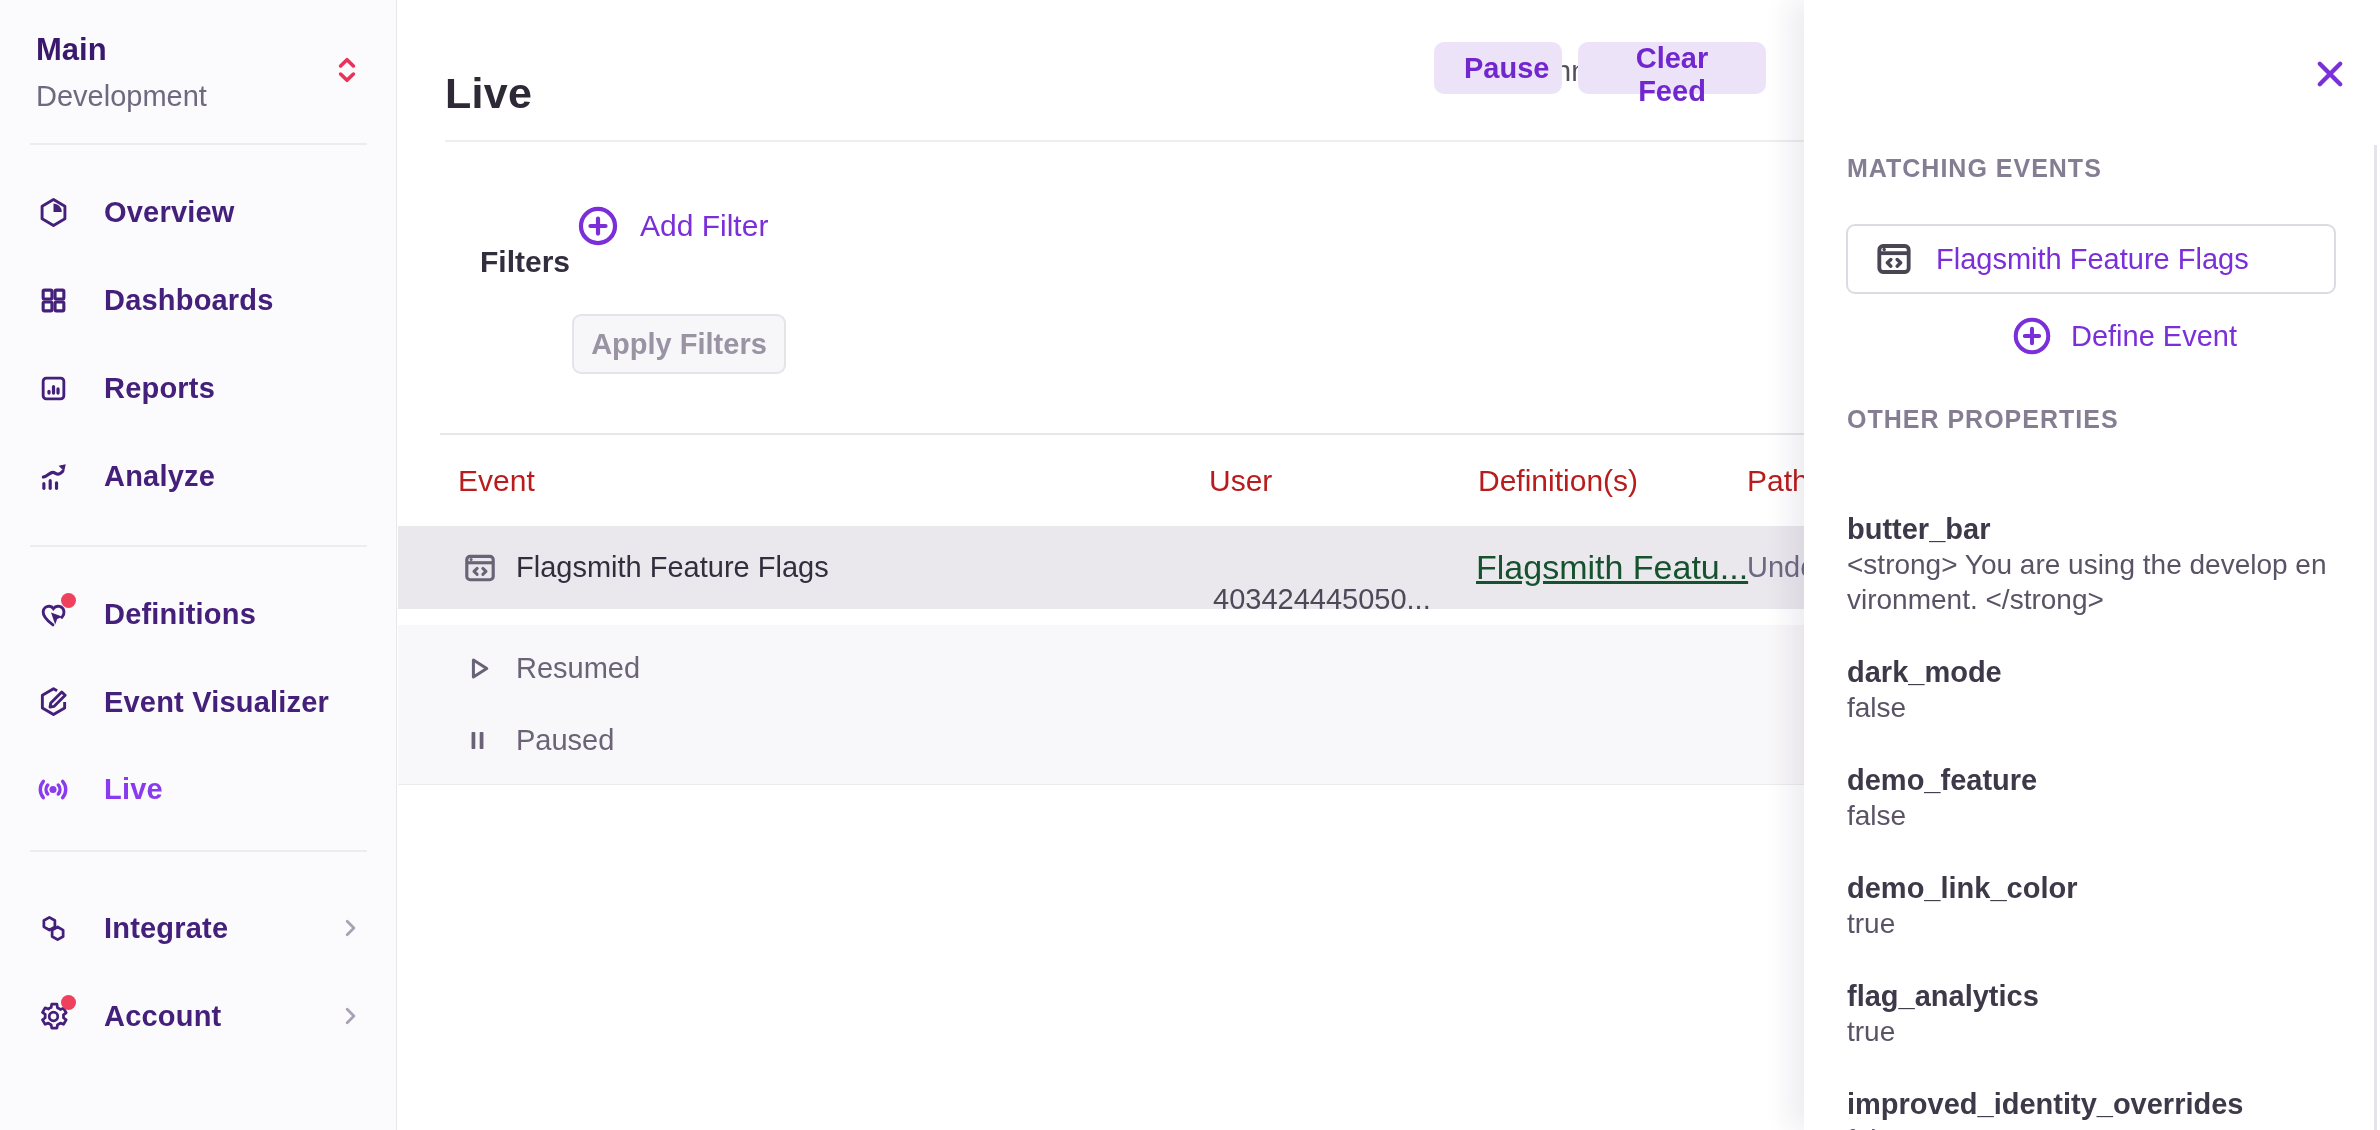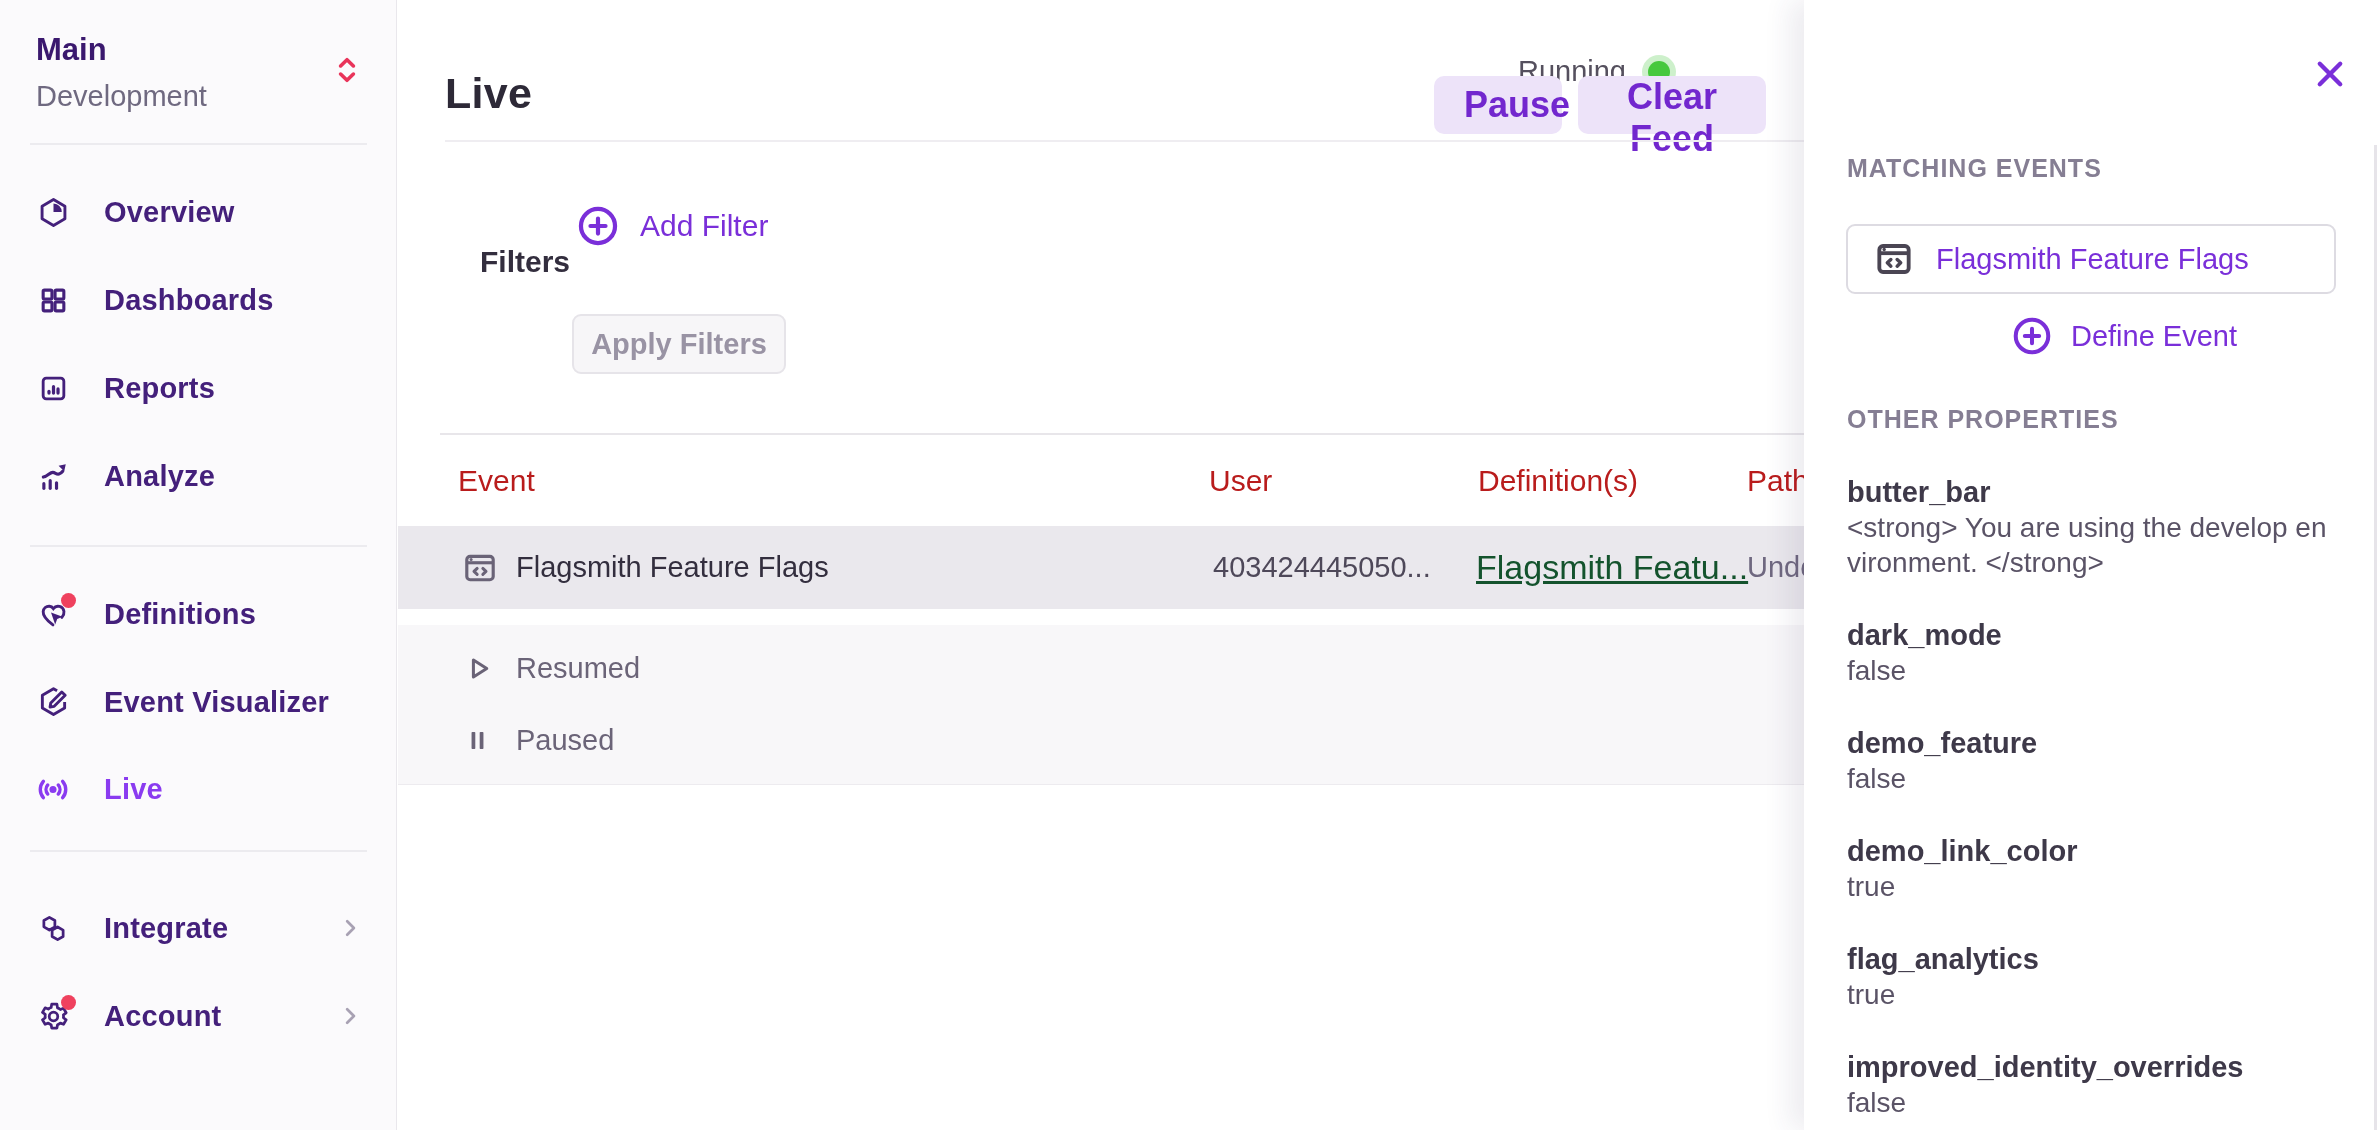--- a/index.html
+++ b/index.html
@@ -22,22 +22,22 @@
   .nav-chevron{position:absolute;right:34px;color:#a8a1b3;}
   .badge{position:absolute;top:-4px;right:-6px;width:15px;height:15px;border-radius:50%;background:#ef415e;}
 
   
   .main{position:absolute;left:398px;top:0;width:1982px;height:1130px;background:#ffffff;}
   .page-title{position:absolute;left:47px;top:40px;font-size:43px;font-weight:700;color:#2d2937;letter-spacing:.3px;}
   .status{position:absolute;top:55px;left:852px;width:420px;display:flex;align-items:center;justify-content:flex-end;}
   .status-label{font-size:29px;color:#55505e;}
   .status-dot{width:22px;height:22px;border-radius:50%;background:#47c83e;margin-left:22px;
               box-shadow:0 0 0 6px rgba(71,200,62,.27);}
-  .btn{position:absolute;top:42px;height:58px;border-radius:10px;background:#ede3f9;border:none;
-       font-family:inherit;font-size:36px;font-weight:700;color:#7227ce;cursor:pointer;padding:0 30px;margin-top:34px;}
+  .btn{position:absolute;top:42px;height:52px;border-radius:10px;background:#ede3f9;border:none;
+       font-family:inherit;font-size:29px;font-weight:700;color:#7227ce;cursor:pointer;padding:0 30px;}
   .btn-pause{left:1036px;width:128px;}
   .btn-clear{left:1180px;width:188px;}
   .hdr-divider{position:absolute;left:47px;right:0;top:140px;border-top:2px solid #efedf1;}
 
   .filters-label{position:absolute;left:82px;top:212px;font-size:30px;font-weight:700;color:#332e3e;margin-top:33px;}
   .add-filter{position:absolute;left:178px;top:204px;display:flex;align-items:center;cursor:pointer;color:#7a2fd9;}
   .add-filter .plus{width:44px;height:44px;}
   .add-filter-label{margin-left:20px;font-size:30px;font-weight:500;color:#7a2fd9;}
   .apply-btn{position:absolute;left:174px;top:314px;width:214px;height:60px;border-radius:9px;
              background:#f7f6f8;border:2px solid #e6e4e9;font-family:inherit;font-size:29px;
@@ -48,42 +48,42 @@
   .th{position:absolute;top:0;height:100%;display:flex;align-items:center;font-size:30px;font-weight:400;color:#b91c1c;}
   .th-event{left:60px;} .th-user{left:811px;} .th-defs{left:1080px;} .th-path{left:1349px;}
   .trow{position:absolute;left:0;right:0;cursor:pointer;}
   .trow .cell{position:absolute;top:0;height:100%;display:flex;align-items:center;}
   .row-0{top:526px;height:83px;background:#eae8ed;}
   .row-1{top:609px;height:88px;background:#f8f7f9;border-bottom:1px solid #edebef;box-sizing:border-box;margin-top:16px;}
   .row-2{top:697px;height:88px;background:#f8f7f9;border-bottom:1px solid #edebef;box-sizing:border-box;}
   .cell-icon{left:64px;width:36px;color:#6a6377;}
   .cell-event{left:118px;font-size:29px;color:#6b6478;}
   .row-0 .cell-event{color:#332e3e;}
-  .cell-user{left:815px;font-size:29px;color:#4e4859;}
+  .cell-user{left:815px;font-size:29px;color:#4e4859;margin-top:32px;}
   .cell-defs{left:1078px;font-size:34px;color:#14532d;text-decoration:underline;}
   .cell-path{left:1349px;font-size:29px;color:#6f6880;}
 
   
   .panel{position:absolute;left:1804px;top:0;width:576px;height:1130px;background:#ffffff;
          box-shadow:-14px 0 26px rgba(58,44,92,.09);}
   .panel-close{position:absolute;left:508px;top:56px;width:36px;height:36px;color:#7a2fd9;cursor:pointer;}
   .panel-label{position:absolute;left:43px;font-size:25px;font-weight:600;color:#857e93;letter-spacing:1px;}
   .lbl-matching{top:154px;}
   .lbl-other{top:405px;}
   .match-box{position:absolute;left:42px;top:224px;width:490px;height:70px;border:2px solid #dddbe2;
              border-radius:9px;box-sizing:border-box;background:#ffffff;display:flex;align-items:center;cursor:pointer;}
   .match-box .win-icon{margin-left:26px;width:40px;color:#4a4553;flex:0 0 auto;}
   .match-box-label{margin-left:22px;font-size:29px;font-weight:500;color:#7a2fd9;}
   .define-event{position:absolute;left:0;top:310px;width:576px;height:52px;display:flex;
                 align-items:center;justify-content:center;color:#7a2fd9;cursor:pointer;padding-left:32px;}
   .define-event .plus{width:42px;height:42px;}
   .define-event-label{margin-left:18px;font-size:29px;font-weight:500;color:#7a2fd9;}
   .props{position:absolute;left:43px;top:474px;width:492px;}
   .prop{margin-bottom:37px;}
-  .prop-key{font-size:29px;font-weight:700;color:#3e3949;line-height:36px;}
+  .prop-key{font-size:29px;font-weight:700;color:#3e3949;line-height:36px;margin-top:37px;}
   .prop-value{font-size:28px;font-weight:400;color:#5a5366;line-height:35px;word-break:break-all;}
   .edge-line{position:absolute;left:2374px;top:145px;bottom:0;width:3px;background:#e6e4e9;}
 </style>
 </head>
 <body>
 
 <div class="stage">
 
   <aside class="sidebar">
     <div class="switcher">

